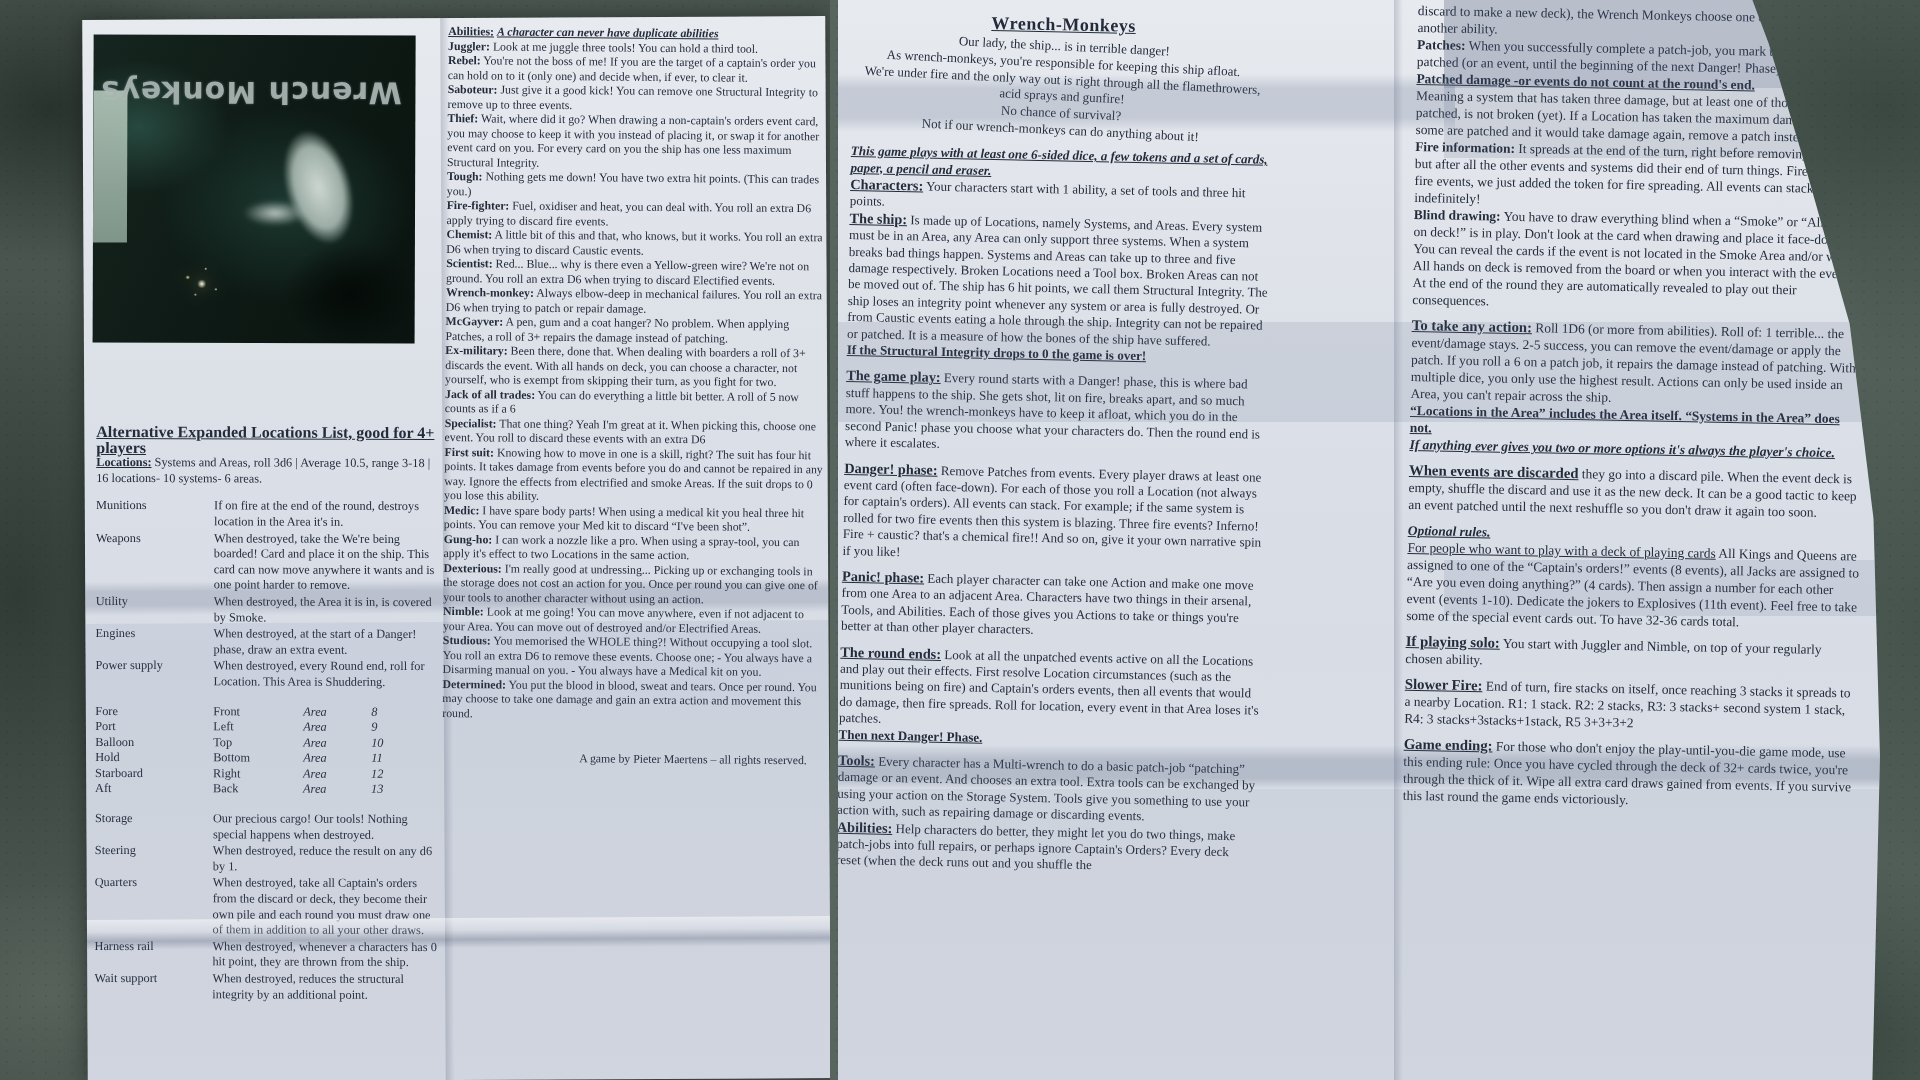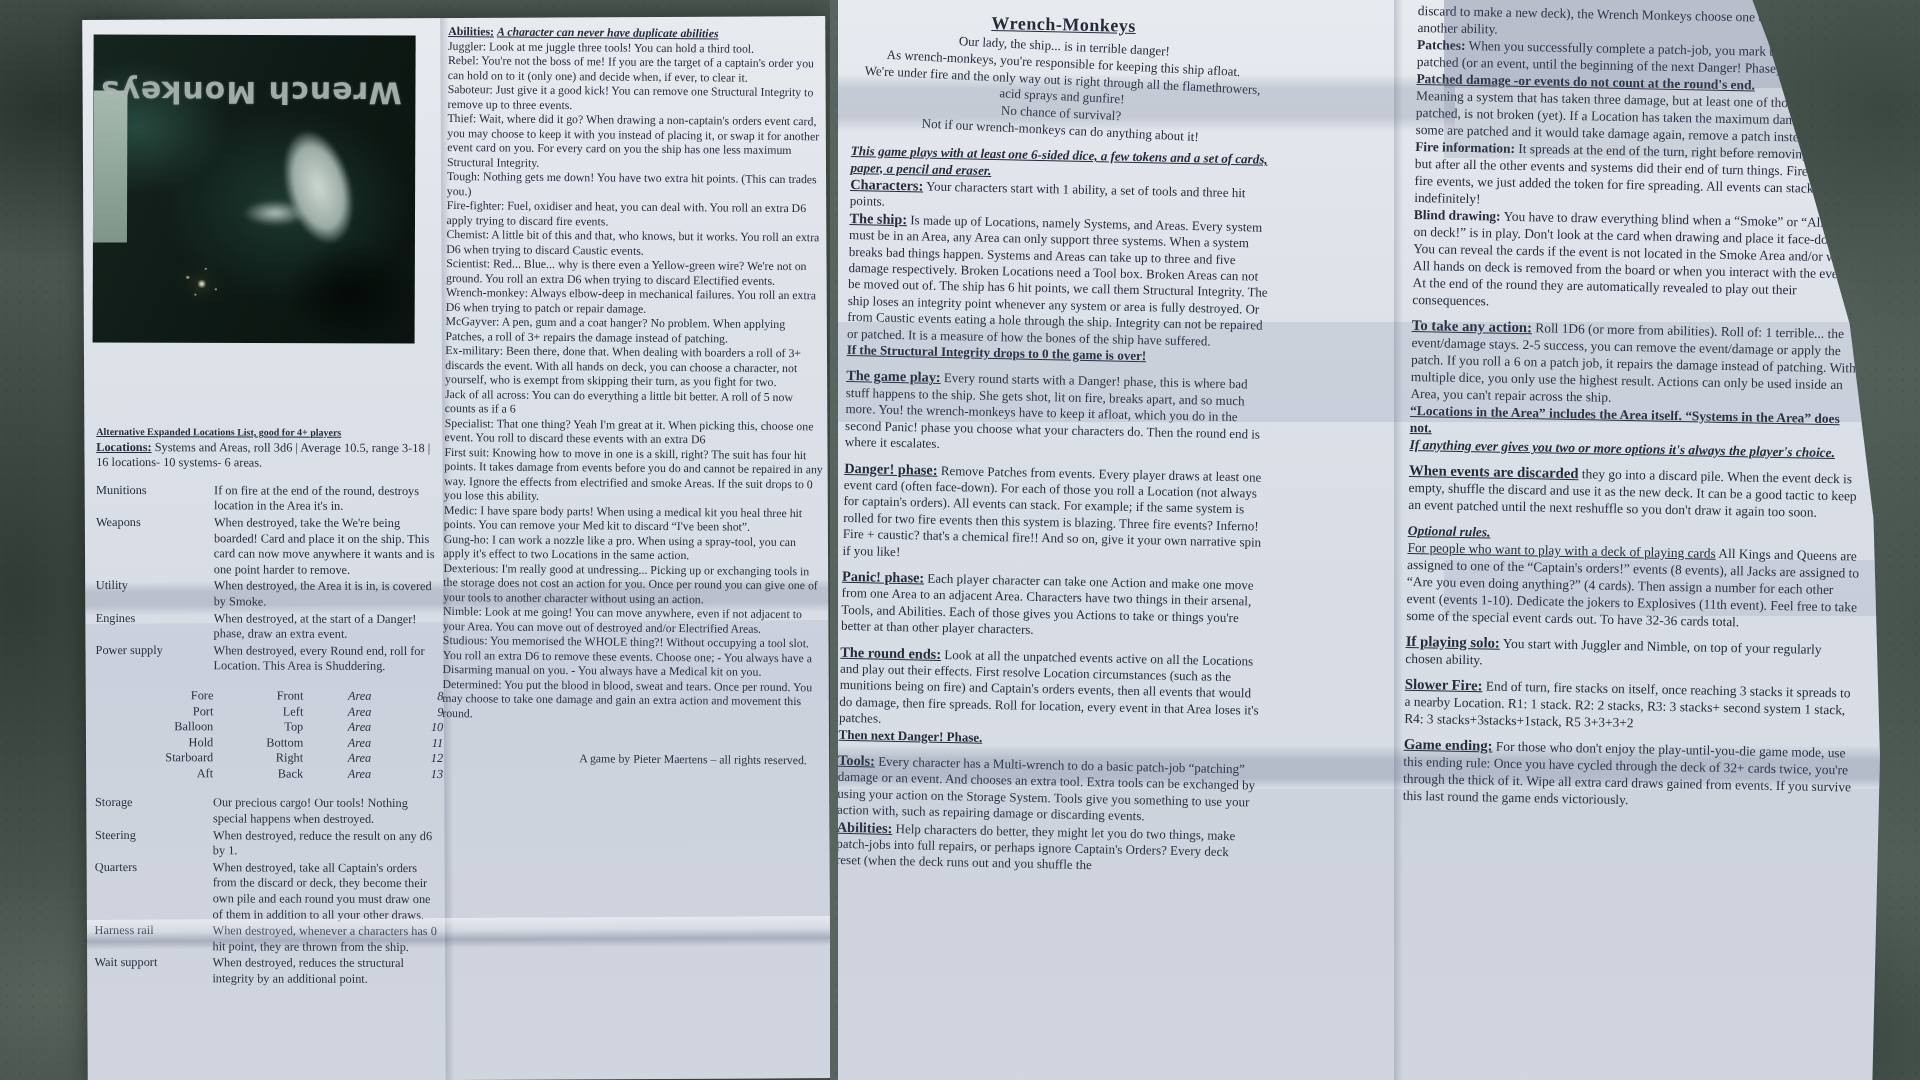--- a/index.html
+++ b/index.html
@@ -58,29 +58,29 @@
     transform:rotate(.8deg);transform-origin:top left;z-index:4;}
   .loc-col{position:absolute;left:12px;top:404px;width:348px;font-size:12.3px;line-height:15.6px;
     transform:rotate(.5deg);transform-origin:top left;z-index:4;}
   .main-col{position:absolute;left:16px;top:4px;width:420px;font-size:13px;line-height:16.4px;
     transform:rotate(1.2deg);transform-origin:top left;z-index:4;}
   .far-col{position:absolute;left:580px;top:2px;width:452px;font-size:13.4px;line-height:17px;
     transform:rotate(1.1deg);transform-origin:top left;z-index:4;}
   p{margin:0;}
   .lead{font-weight:700;}
   .ab{margin:0;}
-  .ab .lead{font-weight:400;}
+  .ab .lead{font-weight:700;}
   .ab-head .lead,.u{font-weight:700;text-decoration:underline;}
   .ab-head .rest{font-weight:700;font-style:italic;text-decoration:underline;}
   .credit{margin-top:30px;text-align:right;padding-right:14px;}
-  .loc-title{font-weight:700;text-decoration:underline;font-size:10px;}
+  .loc-title{font-weight:700;text-decoration:underline;font-size:16px;}
   .loc-sub{margin-bottom:12px;}
   .loc-row{display:grid;grid-template-columns:118px 1fr;margin-bottom:1px;}
   .areas{margin:14px 0;}
-  .area-row{display:grid;grid-template-columns:118px 90px 68px 1fr;text-align:right;}
+  .area-row{display:grid;grid-template-columns:118px 90px 68px 1fr;}
   .area-row .it{font-style:italic;}
   .rp-title{text-align:center;font-size:18px;font-weight:700;margin:8px 0 6px;}
   .rp-title span{text-decoration:underline;letter-spacing:.5px;}
   .intro{text-align:center;transform:rotate(1.6deg);margin-bottom:8px;line-height:16.8px;}
   .dice-note{font-weight:700;font-style:italic;text-decoration:underline;margin-bottom:4px;}
   .sec{margin:0;}
   .sec .lead{font-weight:700;}
   .sec.hu .lead{text-decoration:underline;font-size:110%;}
   .sec.b .lead{font-weight:700;}
   .sec.ul .lead{font-weight:400;text-decoration:underline;}
@@ -114,21 +114,21 @@
             <p class="ab"><span class="lead">Rebel:</span> <span>You're not the boss of me! If you are the target of a captain's order you can hold on to it (only one) and decide when, if ever, to clear it.</span></p>
             <p class="ab"><span class="lead">Saboteur:</span> <span>Just give it a good kick! You can remove one Structural Integrity to remove up to three events.</span></p>
             <p class="ab"><span class="lead">Thief:</span> <span>Wait, where did it go? When drawing a non-captain's orders event card, you may choose to keep it with you instead of placing it, or swap it for another event card on you.  For every card on you the ship has one less maximum Structural Integrity.</span></p>
             <p class="ab"><span class="lead">Tough:</span> <span>Nothing gets me down! You have two extra hit points. (This can trades you.)</span></p>
             <p class="ab"><span class="lead">Fire-fighter:</span> <span>Fuel, oxidiser and heat, you can deal with. You roll an extra D6 apply trying to discard fire events.</span></p>
             <p class="ab"><span class="lead">Chemist:</span> <span>A little bit of this and that, who knows, but it works. You roll an extra D6 when trying to discard Caustic events.</span></p>
             <p class="ab"><span class="lead">Scientist:</span> <span>Red... Blue... why is there even a Yellow-green wire?  We're not on ground. You roll an extra D6 when trying to discard Electified events.</span></p>
             <p class="ab"><span class="lead">Wrench-monkey:</span> <span>Always elbow-deep in mechanical failures. You roll an extra D6 when trying to patch or repair damage.</span></p>
             <p class="ab"><span class="lead">McGayver:</span> <span>A pen, gum and a coat hanger?  No problem. When applying Patches, a roll of 3+ repairs the damage instead of patching.</span></p>
             <p class="ab"><span class="lead">Ex-military:</span> <span>Been there, done that. When dealing with boarders a roll of 3+ discards the event. With all hands on deck, you can choose a character, not yourself, who is exempt from skipping their turn, as you fight for two.</span></p>
-            <p class="ab"><span class="lead">Jack of all across:</span> <span>You can do everything a little bit better. A roll of 5 now counts as if a 6</span></p>
+            <p class="ab"><span class="lead">Jack of all trades:</span> <span>You can do everything a little bit better. A roll of 5 now counts as if a 6</span></p>
             <p class="ab"><span class="lead">Specialist:</span> <span>That one thing?  Yeah I'm great at it. When picking this, choose one event.  You roll to discard these events with an extra D6</span></p>
             <p class="ab"><span class="lead">First suit:</span> <span>Knowing how to move in one is a skill, right? The suit has four hit points.  It takes damage from events before you do and cannot be repaired in any way.  Ignore the effects from electrified and smoke Areas.  If the suit drops to 0 you lose this ability.</span></p>
             <p class="ab"><span class="lead">Medic:</span> <span>I have spare body parts! When using a medical kit you heal three hit points.  You can remove your Med kit to discard “I've been shot”.</span></p>
             <p class="ab"><span class="lead">Gung-ho:</span> <span>I can work a nozzle like a pro. When using a spray-tool, you can apply it's effect to two Locations in the same action.</span></p>
             <p class="ab"><span class="lead">Dexterious:</span> <span>I'm really good at undressing... Picking up or exchanging tools in the storage does not cost an action for you.  Once per round you can give one of your tools to another character without using an action.</span></p>
             <p class="ab"><span class="lead">Nimble:</span> <span>Look at me going! You can move anywhere, even if not adjacent to your Area. You can move out of destroyed and/or Electrified Areas.</span></p>
             <p class="ab"><span class="lead">Studious:</span> <span>You memorised the WHOLE thing?! Without occupying a tool slot.  You roll an extra D6 to remove these events.  Choose one; - You always have a Disarming manual on you. - You always have a Medical kit on you.</span></p>
             <p class="ab"><span class="lead">Determined:</span> <span>You put the blood in blood, sweat and tears. Once per round.  You may choose to take one damage and gain an extra action and movement this round.</span></p>
           </div>
         <p class="credit">A game by Pieter Maertens – all rights reserved.</p>

